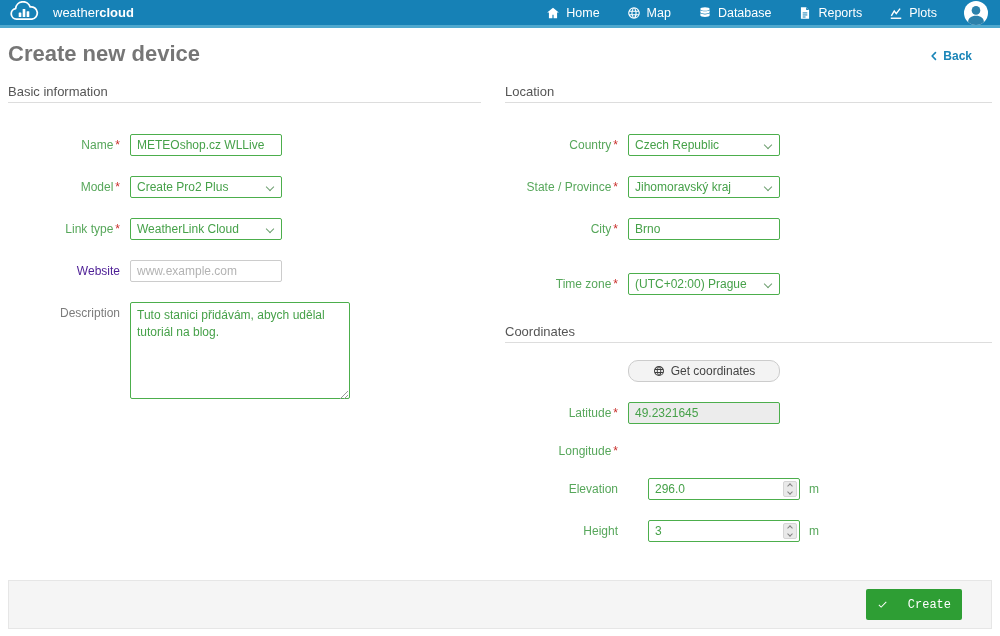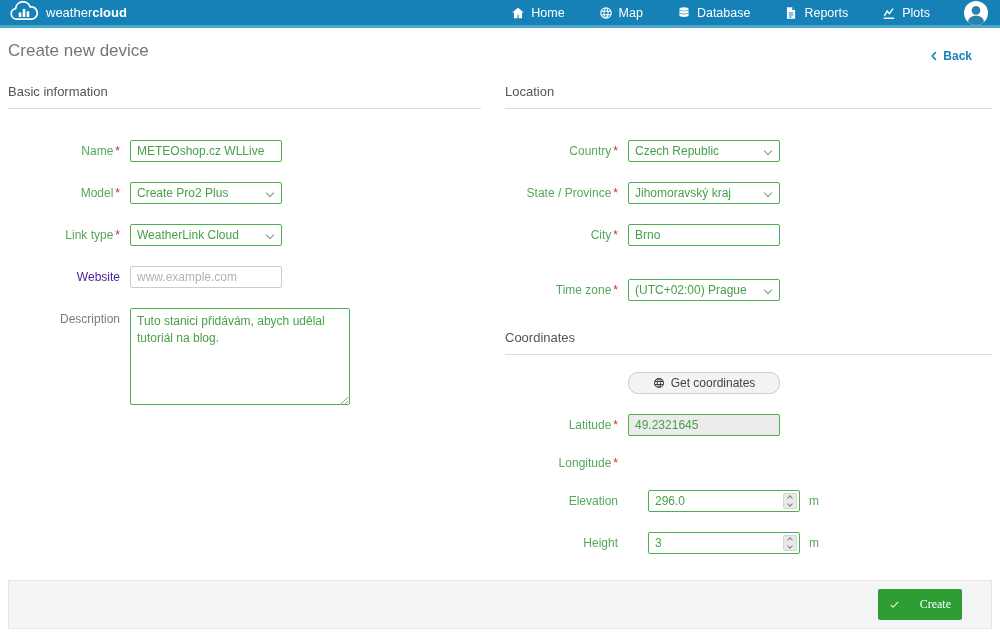--- a/index.html
+++ b/index.html
@@ -7,38 +7,38 @@
   body {
     font-family: "Liberation Sans", sans-serif;
     background:#fff; color:#555; position:relative; overflow:hidden;
   }
   
   .header {
     height:28px; background:#1681b6; border-bottom:3px solid #4ea8ce;
     display:flex; align-items:center; justify-content:space-between;
     padding:0 12px 0 8px;
   }
-  .brand { display:flex; align-items:center; gap:6px; color:#fff; font-size:13px; }
+  .brand { display:flex; align-items:center; gap:13px; color:#fff; font-size:13px; }
   .brand svg { display:block; }
   .brand .bold { font-weight:bold; }
-  .nav { display:flex; align-items:center; gap:34px;justify-content:space-between; }
+  .nav { display:flex; align-items:center; gap:27px;justify-content:space-between; }
   .nav-item { display:flex; align-items:center; gap:6px; color:#fff; font-size:12.5px; cursor:pointer; }
   .nav-item svg { width:14px; height:14px; display:block; }
   .avatar { width:24px; height:24px; cursor:pointer; }
   .avatar svg { width:24px; height:24px; display:block; }
   
   .page-head { display:flex; align-items:flex-start; justify-content:space-between; padding:13px 10px 0 8px; height:49px; }
-  .page-title { font-size:17px; font-weight:400; color:#767676; }
+  .page-title { font-size:22px; font-weight:700; color:#767676; }
   .back-link { display:flex; align-items:center; gap:4px; color:#1a85b8; font-size:12px; font-weight:bold; cursor:pointer; margin-top:8px; margin-right:18px;}
   .back-link svg { width:10px; height:10px; display:block; }
   
   .columns { display:flex; padding:0 8px; gap:24px; align-items:flex-start; margin-top:7px; }
   .col-left  { width:473px; }
   .col-right { width:487px; }
-  .section-title { font-size:13px; font-weight:400; color:#555; padding-bottom:9px; border-bottom:1px solid #ddd; }
+  .section-title { font-size:13px; font-weight:400; color:#555; padding-bottom:3px; border-bottom:1px solid #ddd; }
   .form { margin-top:31px; }
   .row { display:flex; align-items:center; margin-bottom:20px; }
   .row.top { align-items:flex-start; }
   .row.top .flabel { padding-top:4px; }
   .flabel { flex:0 0 112px; text-align:right; margin-right:10px; font-size:12px; color:#57a75b; }
   .col-right .flabel { flex-basis:113px; }
   .req { color:#c9302c; margin-left:2px; }
   .tin {
     width:152px; height:22px; border:1px solid #4cae4c; border-radius:2px;
     font-family:"Liberation Sans",sans-serif; font-size:12px; color:#46a149;
@@ -94,21 +94,21 @@
   .btn-coords svg { width:12px; height:12px; display:block; }
   .btn-coords-row { margin-bottom:20px; }
   
   .footer {
     position:absolute; left:8px; right:8px; top:580px; height:49px;
     background:#f5f5f5; border:1px solid #e6e6e6;
     display:flex; align-items:center; justify-content:flex-end; padding-right:29px;
   }
   .btn-create {
     background:#2e9e34; color:#fff; border:none; border-radius:2px;
-    height:31px; padding:0 11px; font-size:12px; font-family:Liberation Serif, serif;
+    height:31px; padding:0 11px; font-size:12px; font-family:Liberation Mono, monospace;
     display:flex; align-items:center; gap:20px; cursor:pointer;
   }
   .btn-create svg { width:11px; height:11px; display:block; }
 </style>
 </head>
 <body>
 
 <header class="header">
   <div class="brand">
     <span>

